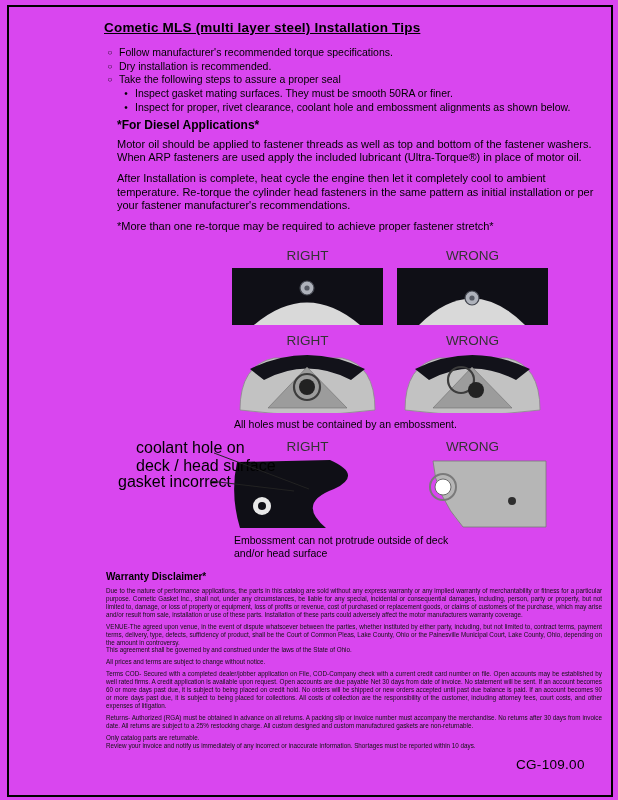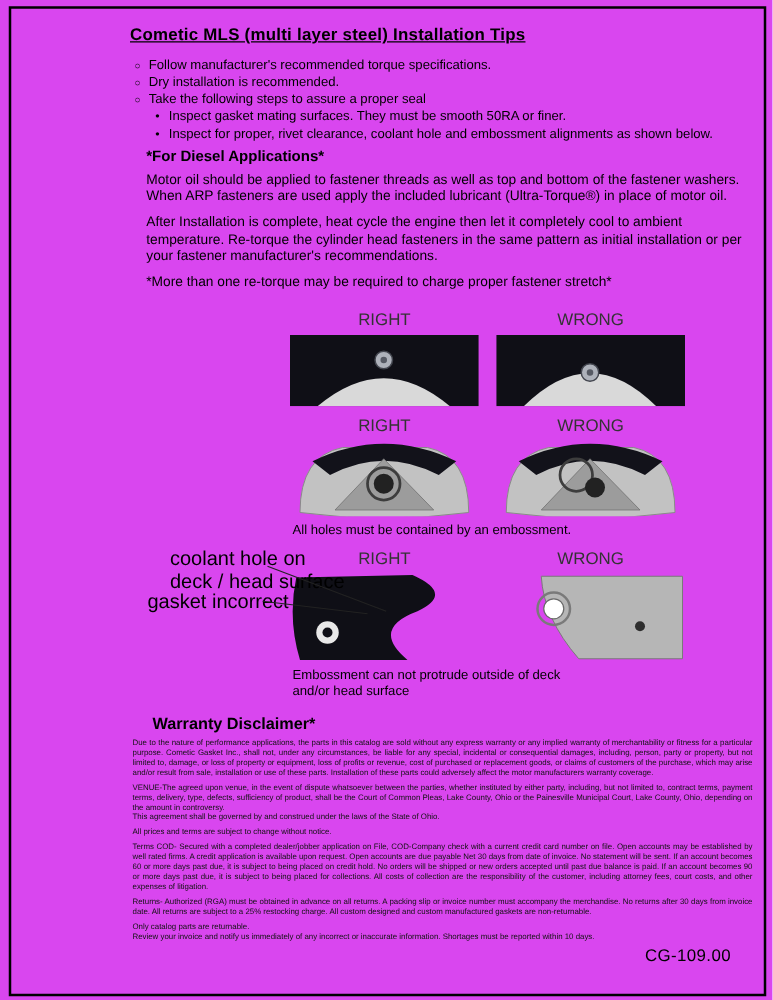--- a/index.html
+++ b/index.html
@@ -36,21 +36,21 @@
   .col-label { text-align:center; font-size:13.5px; color:#333; height:16px; margin-bottom:4px; }
   .dg-cols svg { display:block; }
   .caption { font-size:10.5px; line-height:1.25; margin:5px 0 0 2px; white-space:pre-line; }
 
   .ann { position:absolute; font-size:16px; line-height:1.15; white-space:pre-line; color:#000; }
   .ann-coolant { left:-96px; top:106px; }
   .ann-emboss  { left:-114px; top:140px; }
   .leads { position:absolute; left:-26px; top:112px; width:110px; height:52px; z-index:5; }
 
   .warranty { position:absolute; left:106px; top:571px; width:496px; }
-  .w-head { font-size:13px; font-weight:bold; margin:0 0 5px 16px; }
+  .w-head { font-size:10px; font-weight:bold; margin:0 0 5px 0; }
   .warranty p {
     margin:0 0 4px 0; font-size:6.3px; line-height:1.26;
     text-align:justify; white-space:pre-line; color:#111;
   }
 
   .page-number { position:absolute; left:516px; top:757px; font-size:13.5px; letter-spacing:.3px; }
 </style>
 </head>
 <body>
 
@@ -83,21 +83,21 @@
         <span class="bullet b-fill">•</span>
         <span>Inspect for proper, rivet clearance, coolant hole and embossment alignments as shown below.</span>
       </li>
     </ul>
   </div>
 
   <div class="diesel">
     <h2>*For Diesel Applications*</h2>
     <p>Motor oil should be applied to fastener threads as well as top and bottom of the fastener washers. When ARP fasteners are used apply the included lubricant (Ultra-Torque®) in place of motor oil.</p>
     <p>After Installation is complete, heat cycle the engine then let it completely cool to ambient temperature. Re-torque the cylinder head fasteners in the same pattern as initial installation or per your fastener manufacturer's recommendations.</p>
-    <p class="last">*More than one re-torque may be required to charge proper fastener stretch*</p>
+    <p class="last">*More than one re-torque may be required to achieve proper fastener stretch*</p>
   </div>
 
   <div class="diagrams">
 
     <div class="dg-row">
       <div class="dg-cols">
         <div class="col">
           <div class="col-label">RIGHT</div>
           <svg width="151" height="57" viewBox="0 0 151 57">
             <rect x="0" y="0" width="151" height="57" fill="#0f0f16"></rect>

